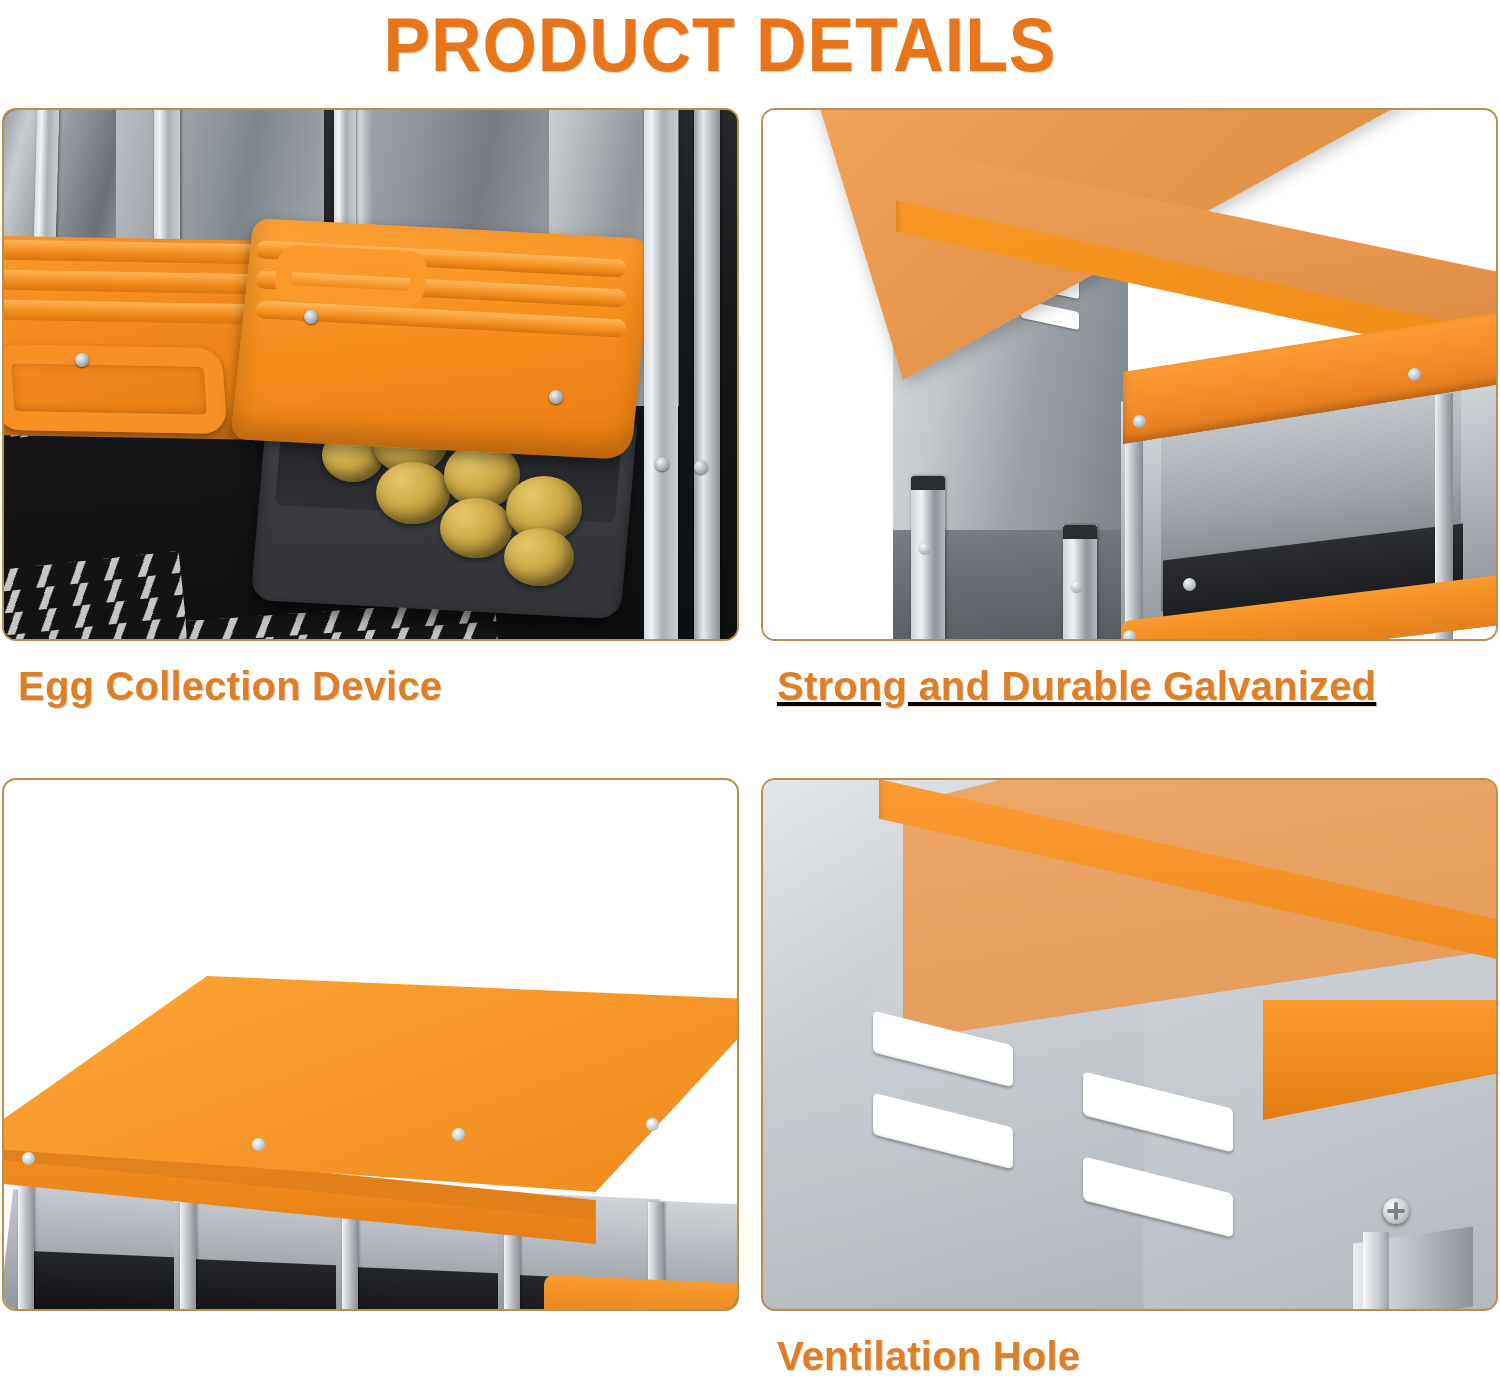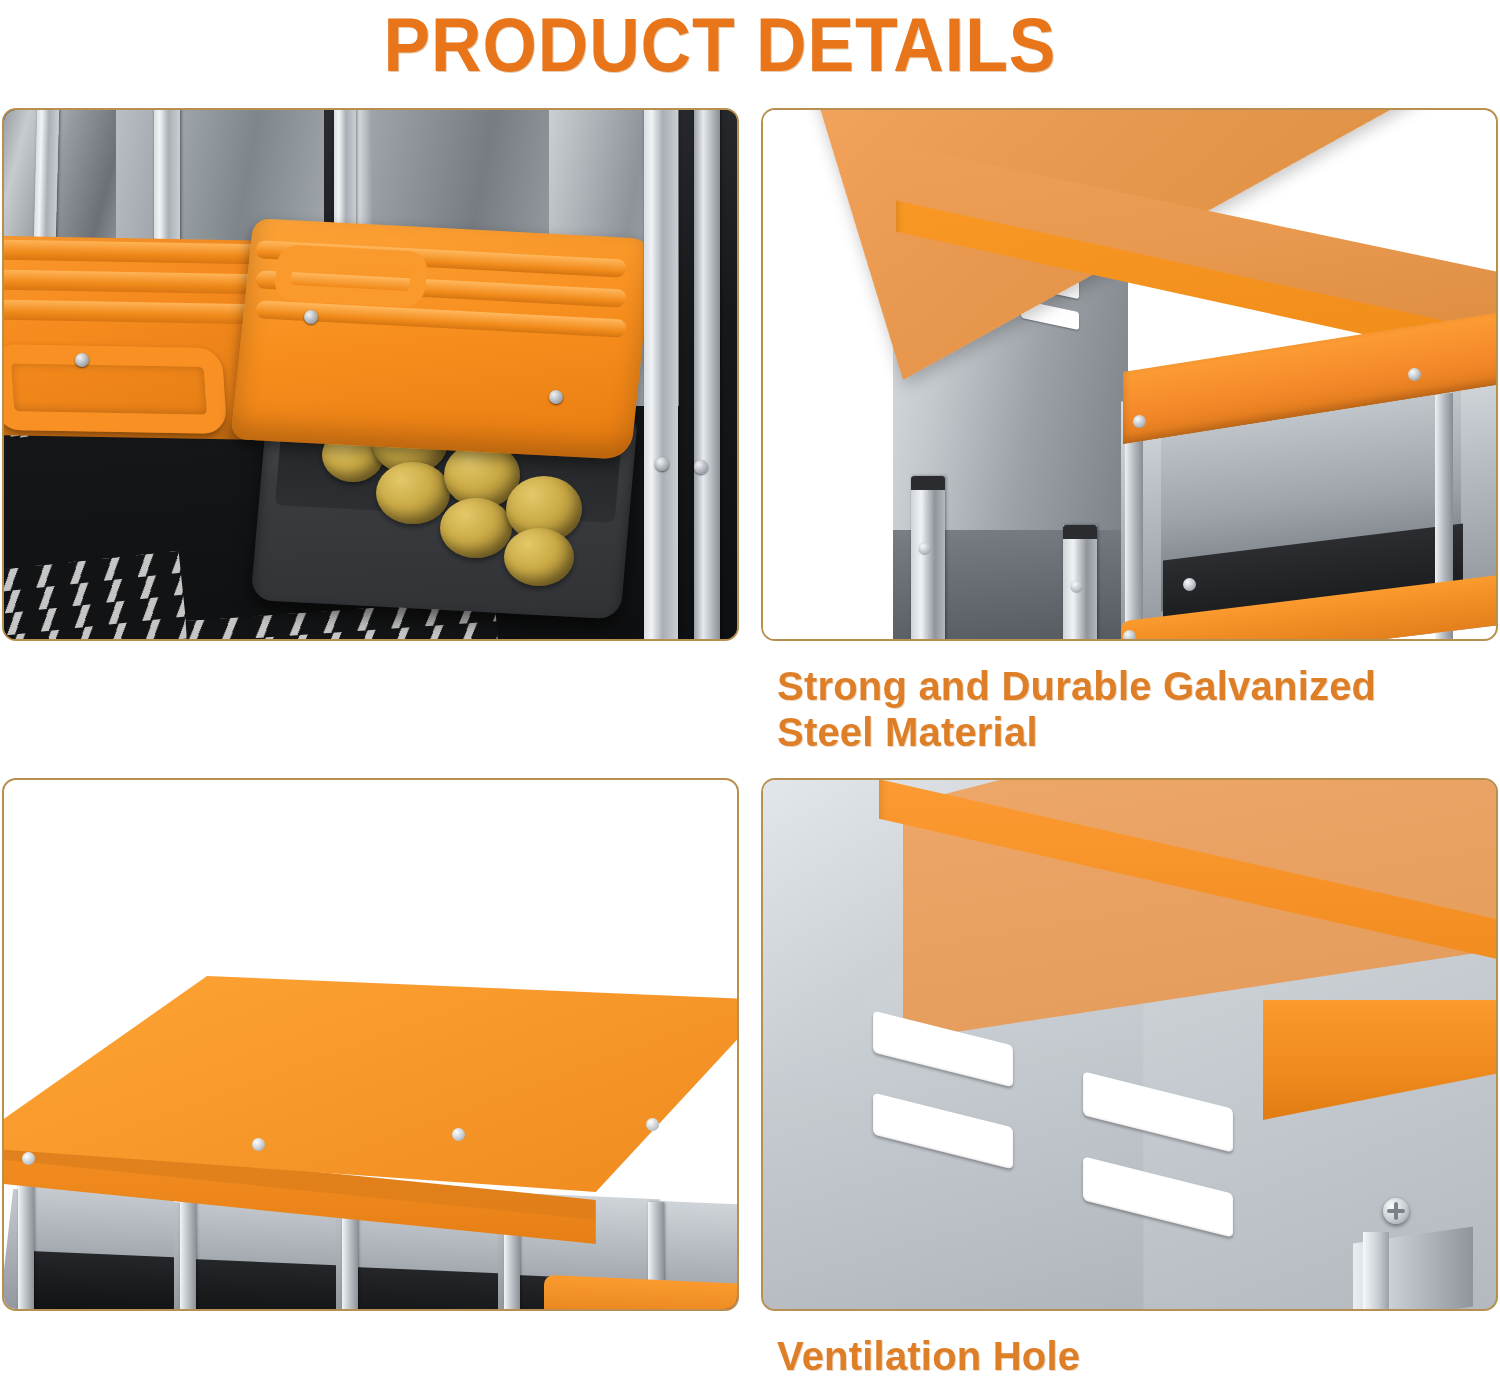--- a/index.html
+++ b/index.html
@@ -22,21 +22,21 @@
     font-family: "Liberation Sans Narrow", "Liberation Sans", sans-serif;
     transform: scaleX(0.92); transform-origin: left top;
     text-shadow: 1px 1px 0 rgba(180,110,40,.35);
     white-space: nowrap;
   }
 
   
   .grid { position: absolute; left: 0; top: 108px; width: 1500px; }
   .cell { position: absolute; width: 737px; }
   .cell.c0 { left: 2px;   top: 0px;   }
-  .cell.c1 { left: 761px; top: 0px;   }
+  .cell.c1 { left: 761px; top: 0px; text-decoration: underline;   }
   .cell.c2 { left: 2px;   top: 670px; }
   .cell.c3 { left: 761px; top: 670px; }
 
   .panel {
     position: relative; width: 737px; height: 533px;
     border: 2px solid #b98f4f;
     border-radius: 14px;
     overflow: hidden;
     background: #fff;
   }
@@ -452,20 +452,23 @@
         <div class="post post-d"></div>
         <div class="post post-e"></div>
 
         <div class="screw sc1"></div>
         <div class="screw sc2"></div>
         <div class="screw sc3"></div>
         <div class="screw sc4"></div>
         <div class="screw sc5"></div>
 
       </div>
+      <div class="caption">
+        <span>Egg Collection Device</span>
+      </div>
     </div>
 
     <div class="cell c1">
       <div class="panel p2">
         <div class="left-white"></div>
         <div class="gable2"></div>
         <div class="gable"></div>
 
         <div class="vent v1"></div>
         <div class="vent v2"></div>
@@ -491,21 +494,20 @@
 
         <div class="screw s1"></div>
         <div class="screw s2"></div>
         <div class="screw s3"></div>
         <div class="screw s4"></div>
         <div class="screw s5"></div>
         <div class="screw s6"></div>
       </div>
       <div class="caption">
         <span>Strong and Durable Galvanized</span>
-        <span class="l2">Steel Material</span>
       </div>
     </div>
 
     <div class="cell c2">
       <div class="panel p3">
         <div class="wall-row"></div>
 
         <div class="compart cm1"></div>
         <div class="compart cm2"></div>
         <div class="compart cm3"></div>

